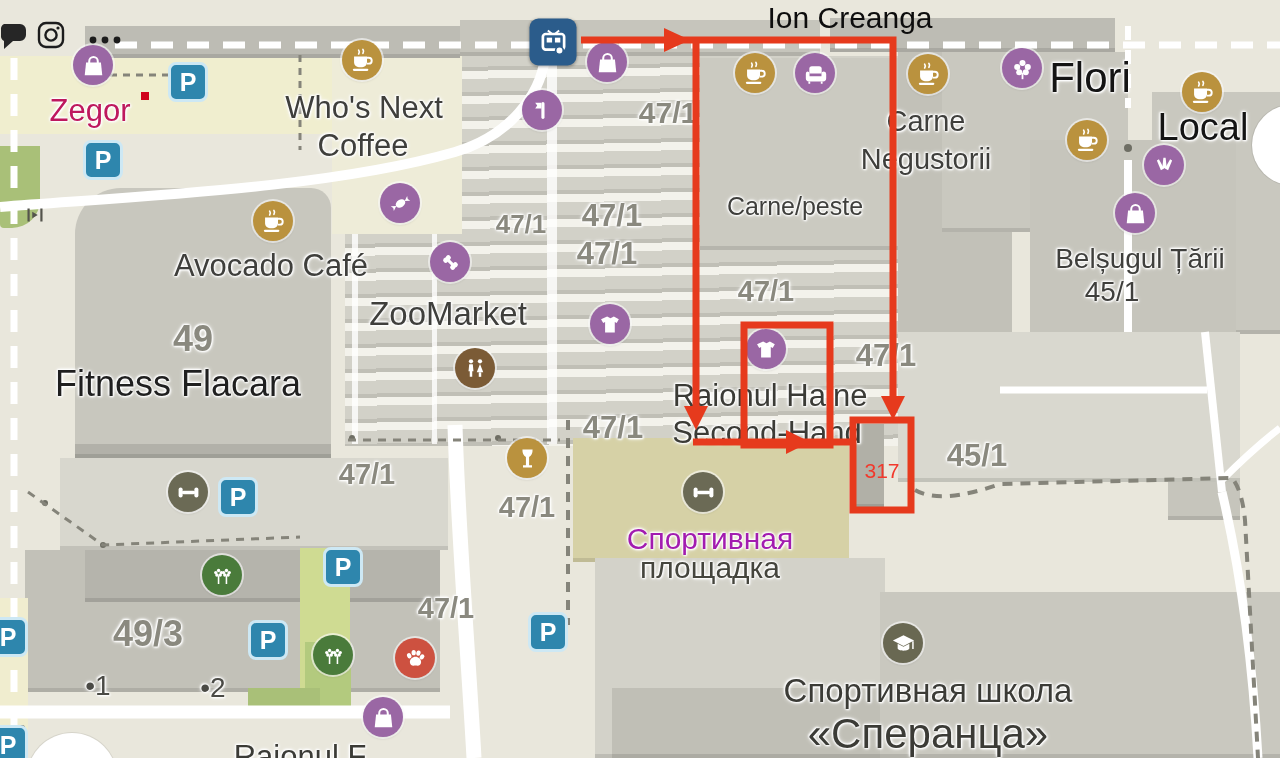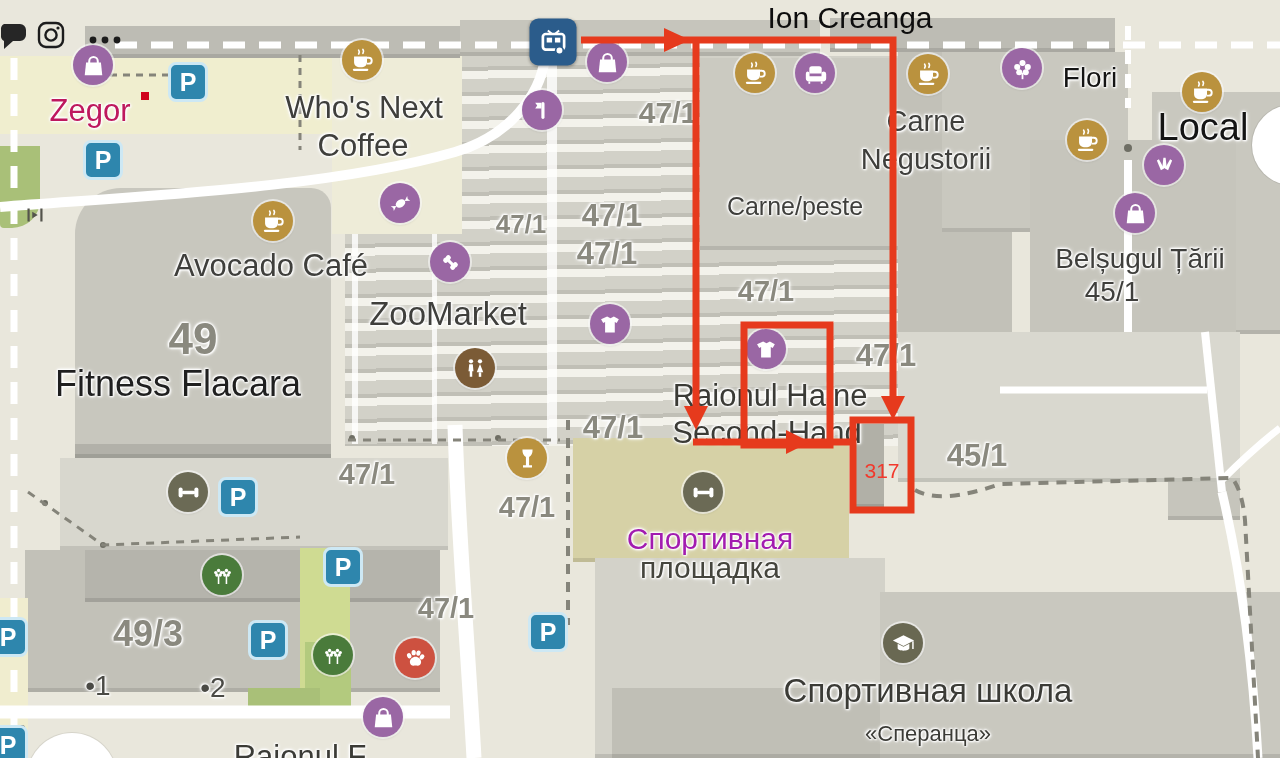--- a/index.html
+++ b/index.html
@@ -118,49 +118,49 @@
     </g>
   </svg>
 
   <span class="anno-text" style="left:850px;top:18px;font-size:30px;color:#0d0d0d">Ion Creanga</span>
   <span class="anno-text" style="left: 882px; top: 471px; font-size: 21px; color: rgb(242, 57, 44);">317</span>
 
   <div id="labels">
       <span class="map-label" style="left: 90px; top: 111px; font-size: 31px; color: #be185d;">Zegor</span>
       <span class="map-label" style="left: 364px; top: 108px; font-size: 31px; color: rgb(63, 63, 60);">Who's Next</span>
       <span class="map-label" style="left: 363px; top: 146px; font-size: 31px; color: rgb(63, 63, 60);">Coffee</span>
-      <span class="map-label" style="left: 1090px; top: 78px; font-size: 28px; color: rgb(20, 20, 20);">Flori</span>
+      <span class="map-label" style="left: 1090px; top: 78px; font-size: 42px; color: rgb(20, 20, 20);">Flori</span>
       <span class="map-label" style="left: 1203px; top: 127px; font-size: 38px; color: rgb(20, 20, 20);">Local</span>
       <span class="map-label" style="left: 926px; top: 121px; font-size: 29px; color: rgb(63, 63, 60);">Carne</span>
       <span class="map-label" style="left: 926px; top: 159px; font-size: 29px; color: rgb(63, 63, 60);">Negustorii</span>
       <span class="map-label" style="left: 795px; top: 206px; font-size: 25px; color: rgb(63, 63, 60);">Carne/peste</span>
       <span class="map-label" style="left: 1140px; top: 259px; font-size: 28px; color: rgb(63, 63, 60);">Belșugul Țării</span>
       <span class="map-label" style="left: 1112px; top: 292px; font-size: 28px; color: rgb(63, 63, 60);">45/1</span>
       <span class="map-label" style="left: 271px; top: 266px; font-size: 31px; color: rgb(63, 63, 60);">Avocado Café</span>
       <span class="map-label" style="left: 448px; top: 314px; font-size: 33px; color: rgb(63, 63, 60);">ZooMarket</span>
       <span class="map-label" style="left: 178px; top: 384px; font-size: 36px; color: rgb(31, 31, 31);">Fitness Flacara</span>
-      <span class="map-label num" style="left: 193px; top: 339px; font-size: 44px; color: rgb(138, 137, 127);">49</span>
+      <span class="map-label num" style="left: 193px; top: 339px; font-size: 36px; color: rgb(138, 137, 127);">49</span>
       <span class="map-label num" style="left: 148px; top: 634px; font-size: 36px; color: rgb(138, 137, 127);">49/3</span>
       <span class="map-label num" style="left: 521px; top: 224px; font-size: 26px; color: rgb(138, 137, 127);">47/1</span>
       <span class="map-label num" style="left: 612px; top: 216px; font-size: 31px; color: rgb(138, 137, 127);">47/1</span>
       <span class="map-label num" style="left: 607px; top: 254px; font-size: 31px; color: rgb(138, 137, 127);">47/1</span>
       <span class="map-label num" style="left: 668px; top: 113px; font-size: 30px; color: rgb(138, 137, 127);">47/1</span>
       <span class="map-label num" style="left: 766px; top: 291px; font-size: 29px; color: rgb(138, 137, 127);">47/1</span>
       <span class="map-label num" style="left: 886px; top: 356px; font-size: 31px; color: rgb(138, 137, 127);">47/1</span>
       <span class="map-label num" style="left: 613px; top: 428px; font-size: 31px; color: rgb(138, 137, 127);">47/1</span>
       <span class="map-label num" style="left: 367px; top: 474px; font-size: 29px; color: rgb(138, 137, 127);">47/1</span>
       <span class="map-label num" style="left: 527px; top: 507px; font-size: 29px; color: rgb(138, 137, 127);">47/1</span>
       <span class="map-label num" style="left: 446px; top: 608px; font-size: 29px; color: rgb(138, 137, 127);">47/1</span>
       <span class="map-label num" style="left: 977px; top: 456px; font-size: 31px; color: rgb(138, 137, 127);">45/1</span>
       <span class="map-label" style="left: 770px; top: 396px; font-size: 31px; color: rgb(59, 59, 54);">Raionul Haine</span>
       <span class="map-label" style="left: 767px; top: 433px; font-size: 31px; color: rgb(59, 59, 54);">Second-Hand</span>
       <span class="map-label" style="left: 710px; top: 539px; font-size: 30px; color: #a21caf;">Спортивная</span>
       <span class="map-label" style="left: 710px; top: 568px; font-size: 30px; color: rgb(69, 69, 61);">площадка</span>
       <span class="map-label" style="left: 928px; top: 691px; font-size: 33px; color: rgb(59, 59, 54);">Спортивная школа</span>
-      <span class="map-label" style="left: 928px; top: 734px; font-size: 22px; color: rgb(59, 59, 54);">«Сперанца»</span>
+      <span class="map-label" style="left: 928px; top: 734px; font-size: 42px; color: rgb(59, 59, 54);">«Сперанца»</span>
       <span class="map-label" style="left: 98px; top: 686px; font-size: 28px; color: rgb(74, 74, 69);">•1</span>
       <span class="map-label" style="left: 213px; top: 688px; font-size: 28px; color: rgb(74, 74, 69);">•2</span>
       <span class="map-label" style="left: 300px; top: 757px; font-size: 31px; color: rgb(59, 59, 54);">Raionul F</span>
     </div>
   <div id="pois">
       <div class="poi" style="background: rgb(154, 103, 164); left: 93px; top: 65px;">
         <svg viewBox="0 0 24 24">
           <path d="M8.2 10V8.2a3.8 3.8 0 0 1 7.6 0V10" fill="none" stroke="#fff" stroke-width="1.8"></path>
           <path d="M5.4 9.4h13.2l1.2 11.2H4.2z" fill="#fff"></path>
         </svg>

